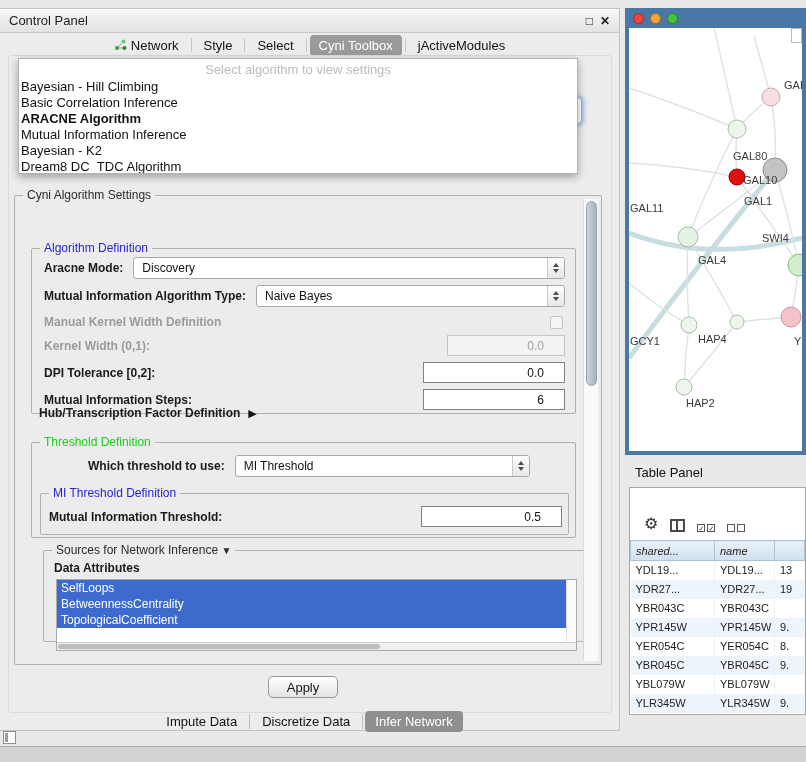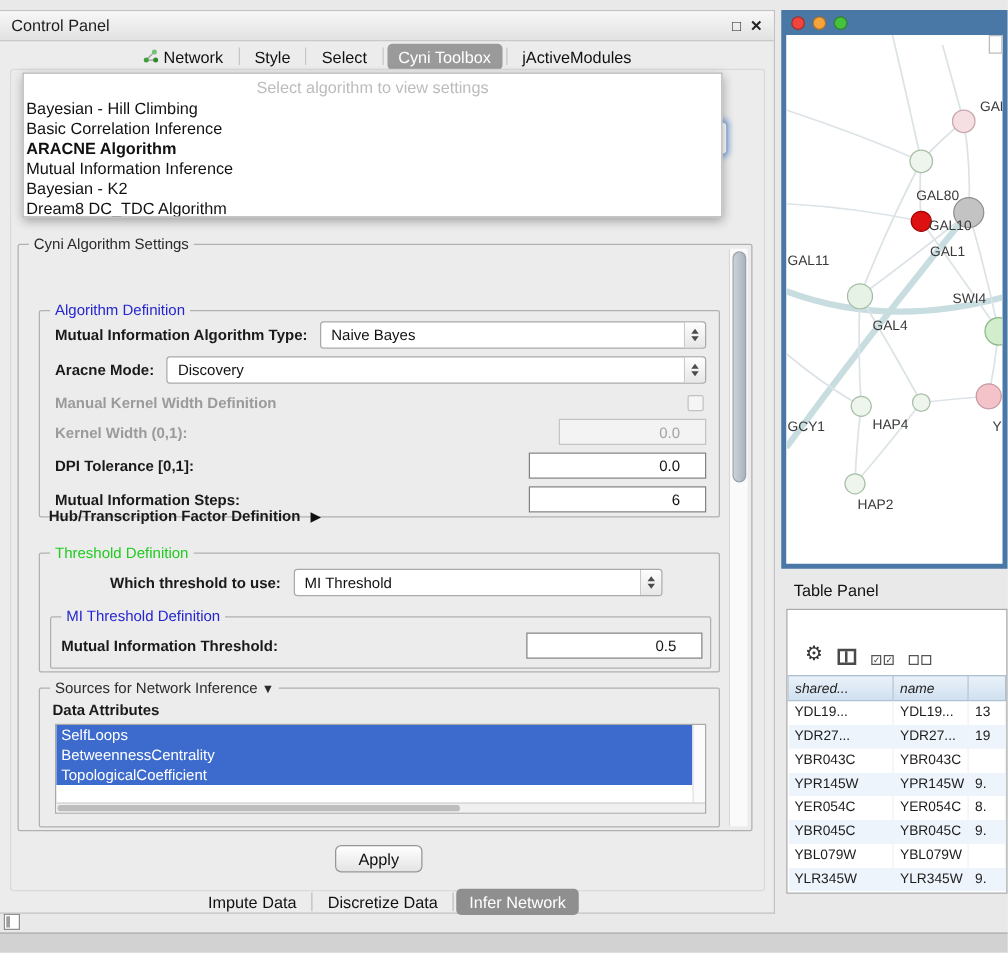--- a/index.html
+++ b/index.html
@@ -57,21 +57,21 @@
 
   .hub-row { position:absolute; left:24px; top:210px; display:flex; align-items:center; gap:8px; }
   .hub-label { font-size:12px; font-weight:bold; color:#1a1a1a; }
   .hub-arrow { font-size:11px; color:#111; }
 
   .thr { left:16px; top:246px; width:545px; height:96px; }
   .thr-row { padding:12px 0 0 56px; }
   .mithr { left:8px; top:50px; width:529px; height:42px; }
   .mithr-row { padding:12px 6px 0 8px; }
 
-  .src { left:16px; top:354px; width:545px; height:112px; }
+  .src { left:28px; top:354px; width:545px; height:92px; }
   .src-arrow { font-size:10px; }
   .da-label { margin:10px 0 0 10px; font-size:12px; font-weight:bold; color:#1a1a1a; }
   .attr-list { position:relative; margin:4px 10px 0 12px; height:72px; border:1px solid #a9a9a9; background:#fff; overflow:hidden; }
   .attr-item { height:16px; line-height:16px; font-size:12px; color:#fff; background:#3d6bcd; padding-left:4px; width:calc(100% - 10px); white-space:nowrap; }
   .list-vstrip { position:absolute; right:0; top:0; bottom:8px; width:10px; background:#fbfbfb; border-left:1px solid #e2e2e2; }
   .list-hscroll { position:absolute; left:0; right:0; bottom:0; height:8px; background:#f0f0f0; border-top:1px solid #cfcfcf; }
   .list-hthumb { position:absolute; left:1px; top:1px; width:62%; height:5px; background:#bdbdbd; border-radius:3px; }
 
   .v-scroll { position:absolute; right:3px; top:3px; bottom:3px; width:15px; background:#fafafa; border-left:1px solid #d8d8d8; }
   .v-thumb { position:absolute; left:2px; top:2px; width:11px; height:185px; border-radius:6px; background:linear-gradient(90deg,#ccd2d9,#aab3bd); border:1px solid #99a1ab; }
@@ -161,55 +161,55 @@
         </div>
     </div>
 
     <div class="grp main-grp">
       <span class="grp-title lg-black">Cyni Algorithm Settings</span>
 
       <div class="grp algdef">
         <span class="grp-title lg-blue">Algorithm Definition</span>
 
         <div class="frow mt6">
+          <label>Aracne Mode:</label>
+          <div class="combo">
+            <span>Discovery</span>
+            <span class="arrows">
+                <span class="tri-up"></span>
+                <span class="tri-down"></span>
+              </span>
+          </div>
+        </div>
+
+        <div class="frow mt6">
           <label>Mutual Information Algorithm Type:</label>
           <div class="combo">
             <span>Naive Bayes</span>
             <span class="arrows">
                 <span class="tri-up"></span>
                 <span class="tri-down"></span>
               </span>
           </div>
         </div>
 
-        <div class="frow mt6">
-          <label>Aracne Mode:</label>
-          <div class="combo">
-            <span>Discovery</span>
-            <span class="arrows">
-                <span class="tri-up"></span>
-                <span class="tri-down"></span>
-              </span>
-          </div>
-        </div>
-
         <div class="frow mt8">
           <label class="disabled">Manual Kernel Width Definition</label>
           <span class="spacer"></span>
           <span class="checkbox"></span>
         </div>
 
         <div class="frow mt6">
           <label class="disabled">Kernel Width (0,1):</label>
           <span class="spacer"></span>
           <div class="tfield disabled w118">0.0</div>
         </div>
 
         <div class="frow mt6">
-          <label>DPI Tolerance [0,1]:</label>
+          <label>DPI Tolerance [0,2]:</label>
           <span class="spacer"></span>
           <div class="tfield w142">0.0</div>
         </div>
 
         <div class="frow mt6">
           <label>Mutual Information Steps:</label>
           <span class="spacer"></span>
           <div class="tfield w142">6</div>
         </div>
       </div>

